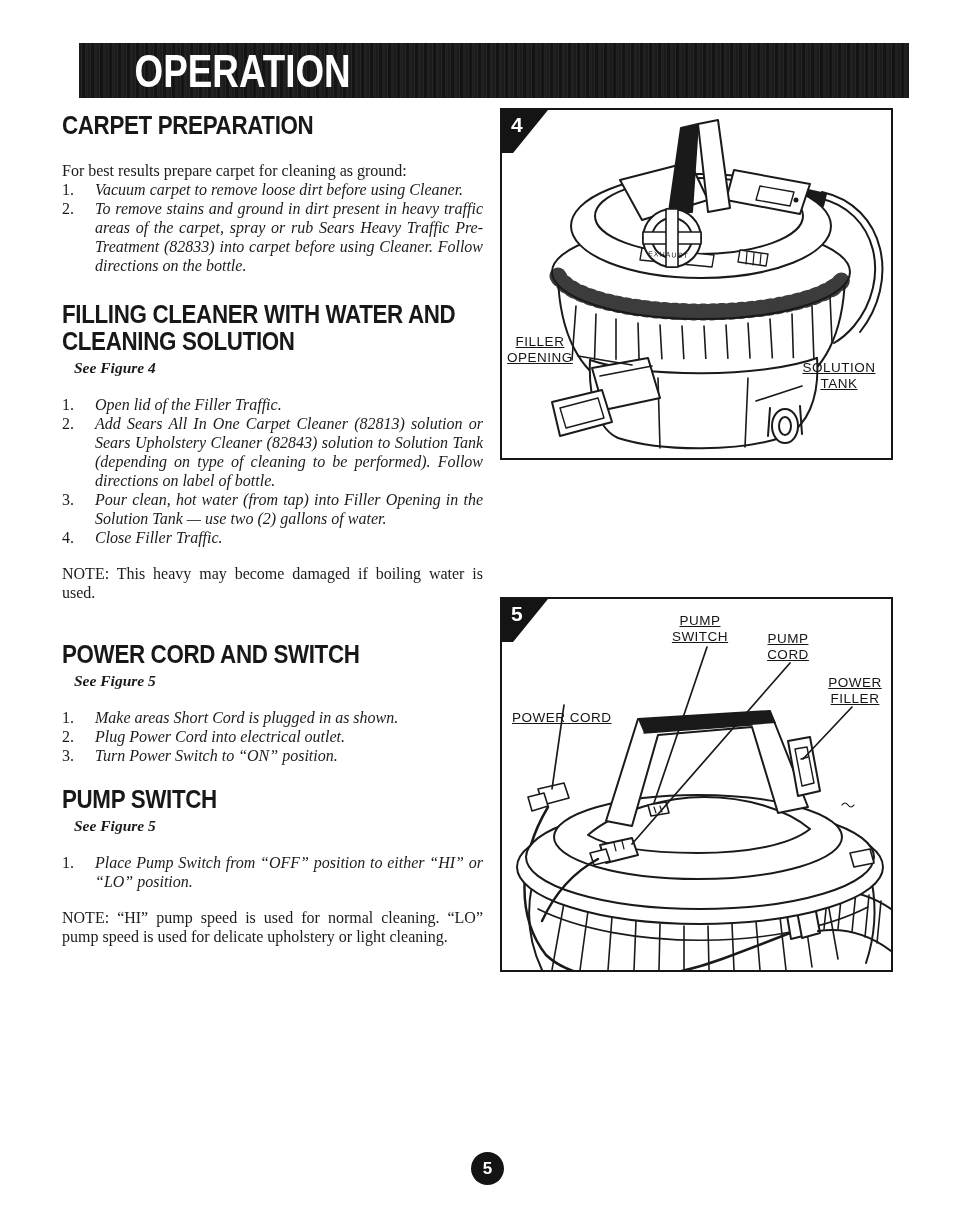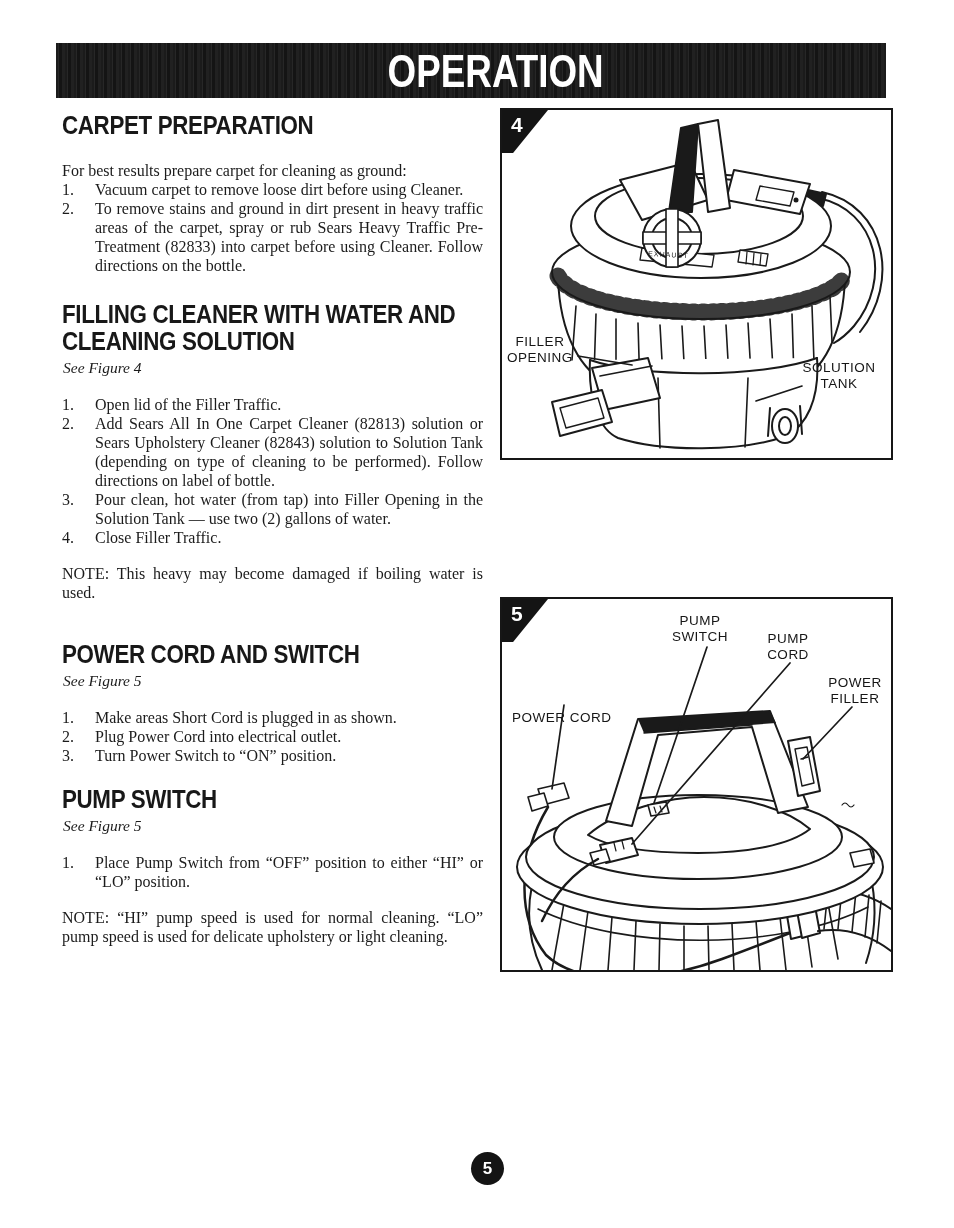--- a/index.html
+++ b/index.html
@@ -2,43 +2,43 @@
 <html><head>
 <meta charset="utf-8">
 <style>
   html,body { margin:0; padding:0; background:#e8e8e8; }
   .page {
     position:relative; width:954px; height:1228px; background:#ffffff;
     font-family:"Liberation Serif", serif; color:#1b1b1b; overflow:hidden;
   }
   
   .header-bar {
-    position:absolute; left:56px; top:43px; width:830px; height:55px;
+    position:absolute; left:79px; top:43px; width:830px; height:55px;
     background:repeating-linear-gradient(90deg,#1b1b1b 0 2px,#272727 2px 3px,#141414 3px 6px,#212121 6px 9px);
-    display:flex; align-items:center; justify-content:center;
+    display:flex; align-items:center; justify-content:flex-start;
   }
   .header-bar .title {
     color:#fff; font-family:"Liberation Sans",sans-serif; font-weight:700;
     font-size:46px; letter-spacing:0; transform:scaleX(0.8); transform-origin:right center;
     padding-right:8px; line-height:1;
   }
   
   .col { position:absolute; left:62px; top:112px; width:421px; }
   h2 {
     margin:0; width:500px; font-family:"Liberation Sans",sans-serif;
     font-weight:700; font-size:26px; line-height:27px; letter-spacing:-0.4px;
     color:#181818; transform:scaleX(0.86); transform-origin:left top;
   }
   .intro { font-size:16px; line-height:19px; margin:22px 0 0; }
-  .figref { font-style:italic; font-size:15.5px; line-height:18px; margin:4px 1px 0; }
+  .figref { font-style:italic; font-size:15.5px; line-height:18px; margin:4px 12px 0;font-weight:bold; }
   .list { margin:18px 0 0; }
   .list.tight { margin-top:0; }
   .li { display:flex; font-size:16px; line-height:19px; }
   .li .num { width:33px; flex:none; }
-  .li .txt { flex:1; text-align:justify; }
+  .li .txt { flex:1; text-align:justify;font-style:italic; }
   .note { font-size:16px; line-height:19px; text-align:justify; margin:17px 0 0; }
   .mt26 { margin-top:26px; } .mt39 { margin-top:39px; } .mt21 { margin-top:21px; }
   
   .fig {
     position:absolute; background:#fff; border:2px solid #161616;
   }
   .fig4 { left:500px; top:108px;  width:389px; height:348px; }
   .fig5 { left:500px; top:597px;  width:389px; height:371px; }
   .fig svg { position:absolute; left:0; top:0; }
   .badge {
@@ -46,20 +46,21 @@
     clip-path:polygon(0 0,100% 0,24% 100%,0 100%);
   }
   .badge span {
     position:absolute; left:9px; top:3px; color:#fff;
     font-family:"Liberation Sans",sans-serif; font-weight:700; font-size:21px;
   }
   .lbl {
     position:absolute; font-family:"Liberation Sans",sans-serif; font-size:13.5px;
     line-height:15.5px; letter-spacing:0.5px; color:#161616; text-align:center;
     white-space:pre-line;
+    text-decoration:underline;
   }
   .lbl.left { text-align:left; white-space:nowrap; }
   .exhaust {
     position:absolute; font-family:"Liberation Sans",sans-serif; font-size:7px;
     letter-spacing:1.1px; color:#222; transform:rotate(3deg);
   }
   
   .page-num {
     position:absolute; left:471px; top:1152px; width:33px; height:33px;
     background:#141414; border-radius:50%; display:flex; align-items:center; justify-content:center;

